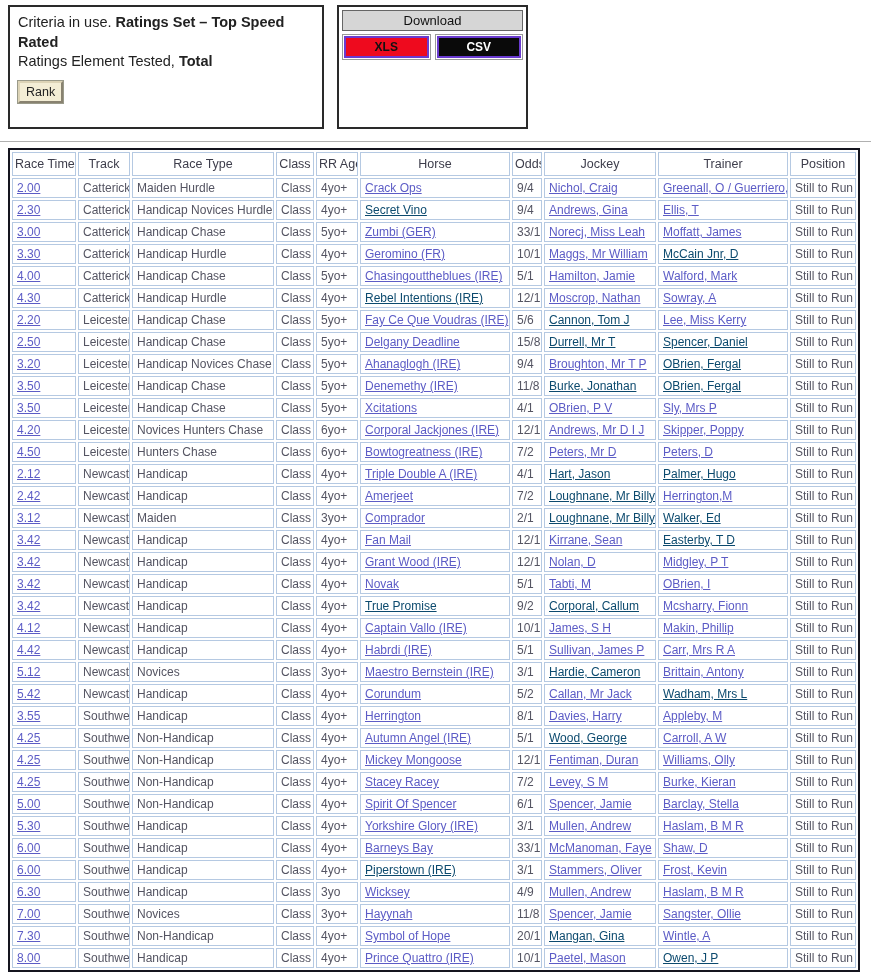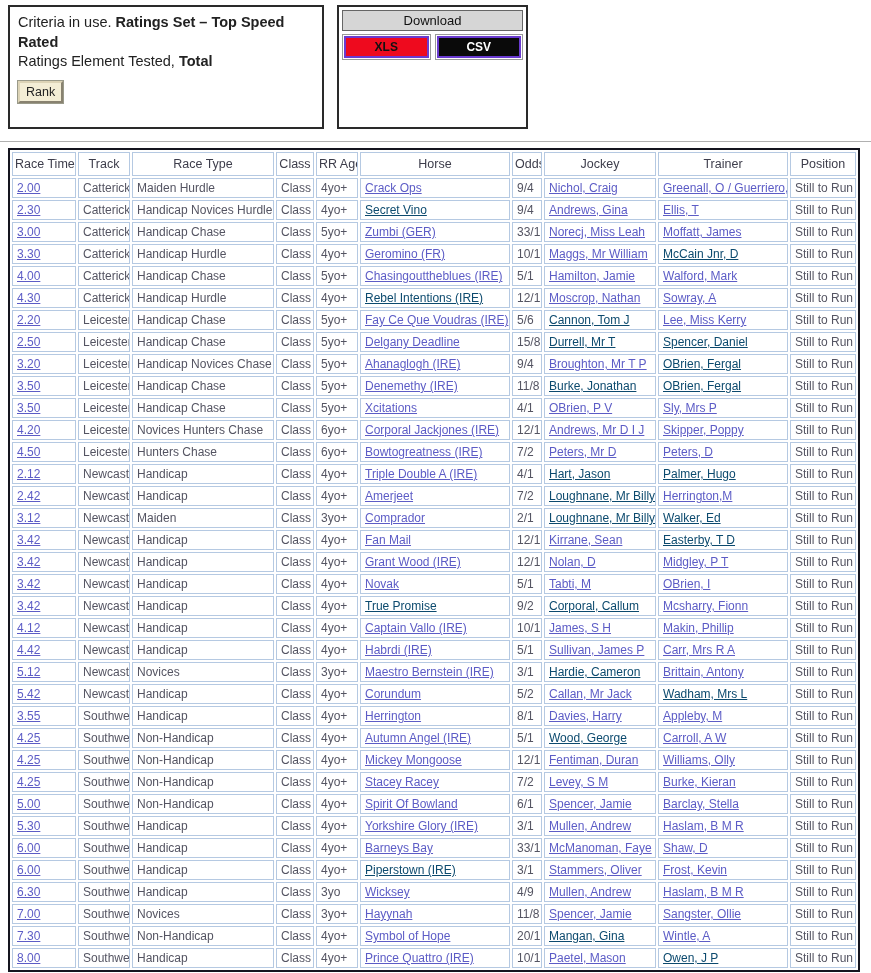--- a/index.html
+++ b/index.html
@@ -452,21 +452,21 @@
         <td><a class="lnk u">Levey, S M</a></td>
         <td><a class="lnk u">Burke, Kieran</a></td>
         <td>Still to Run</td>
       </tr>
       <tr>
         <td><a class="lnk u">5.00</a></td>
         <td>Southwell</td>
         <td>Non-Handicap</td>
         <td>Class 6</td>
         <td>4yo+</td>
-        <td><a class="lnk u">Spirit Of Bowland</a></td>
+        <td><a class="lnk u">Spirit Of Spencer</a></td>
         <td>6/1</td>
         <td><a class="lnk u">Spencer, Jamie</a></td>
         <td><a class="lnk u">Barclay, Stella</a></td>
         <td>Still to Run</td>
       </tr>
       <tr>
         <td><a class="lnk u">5.30</a></td>
         <td>Southwell</td>
         <td>Handicap</td>
         <td>Class 6</td>

